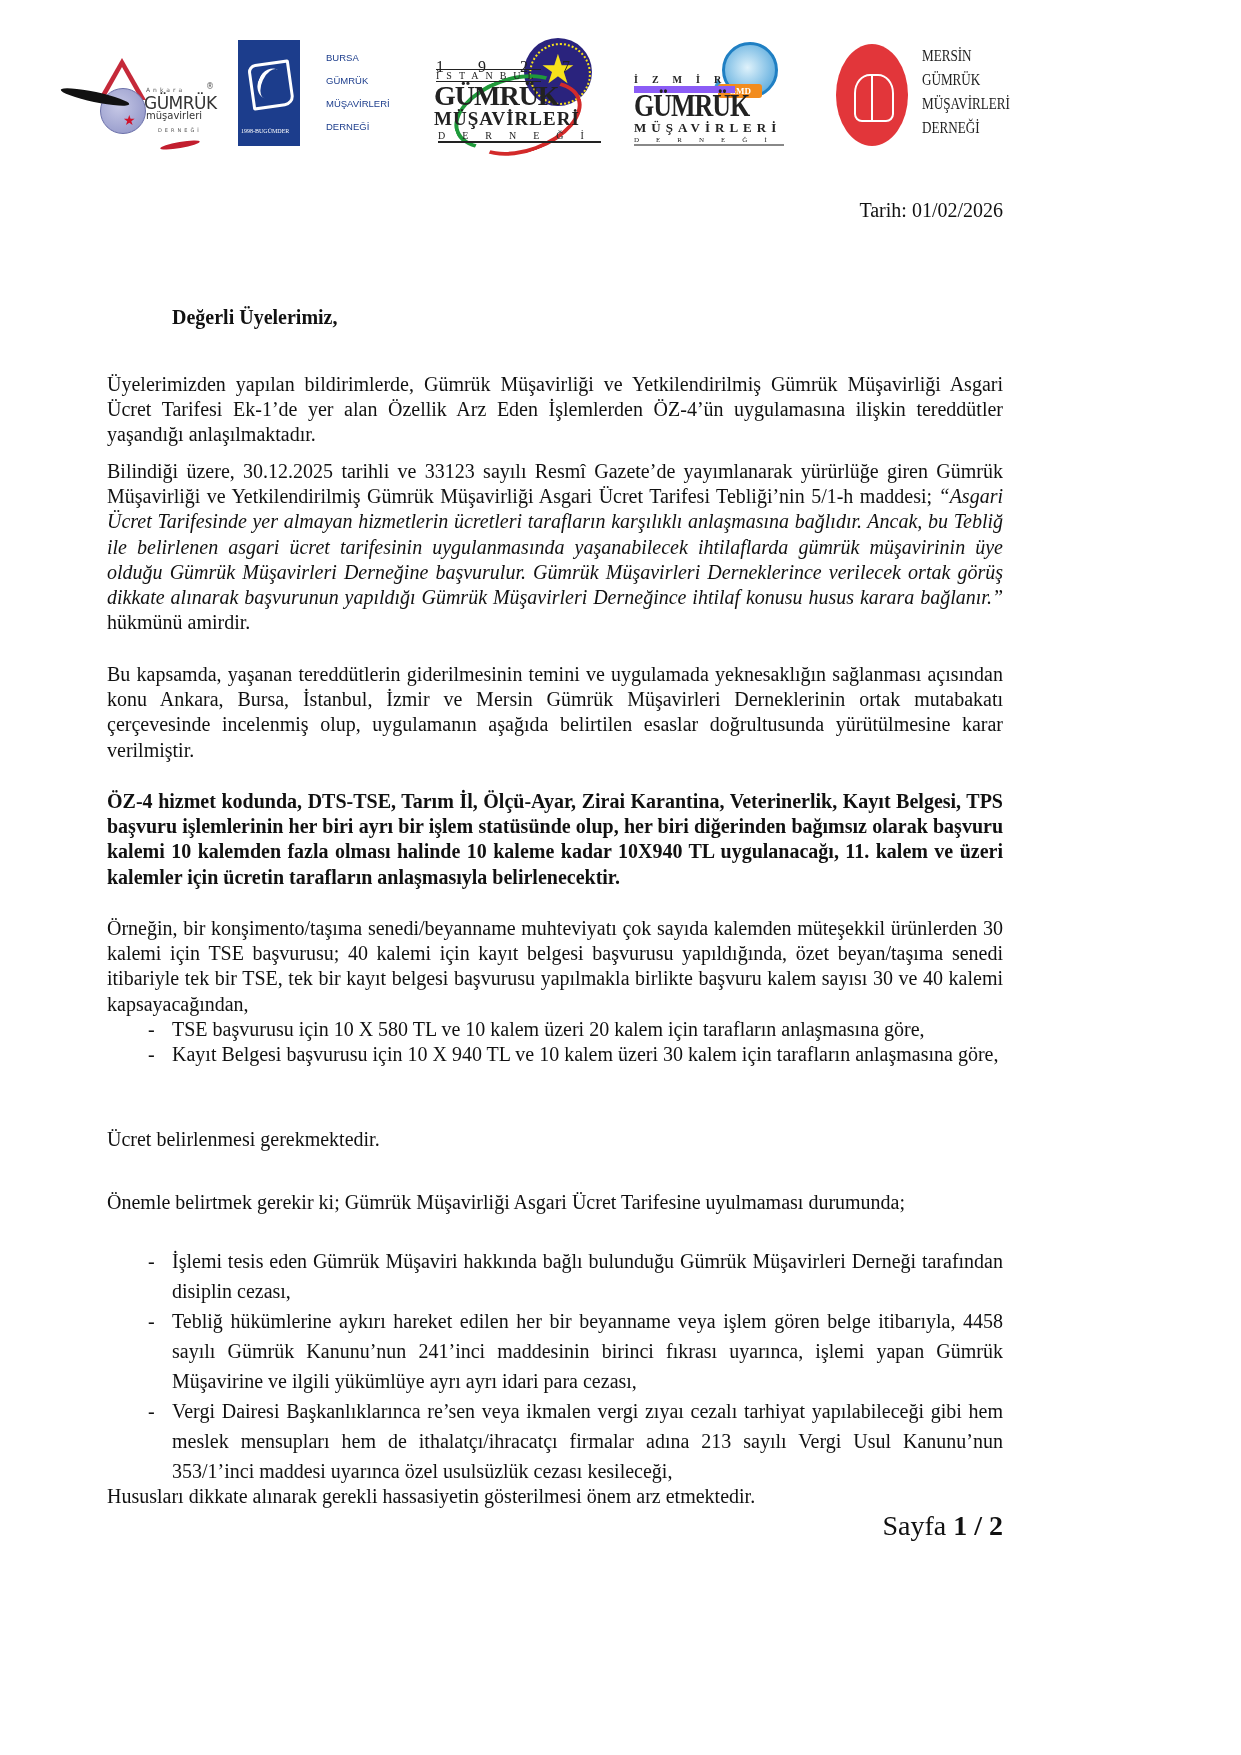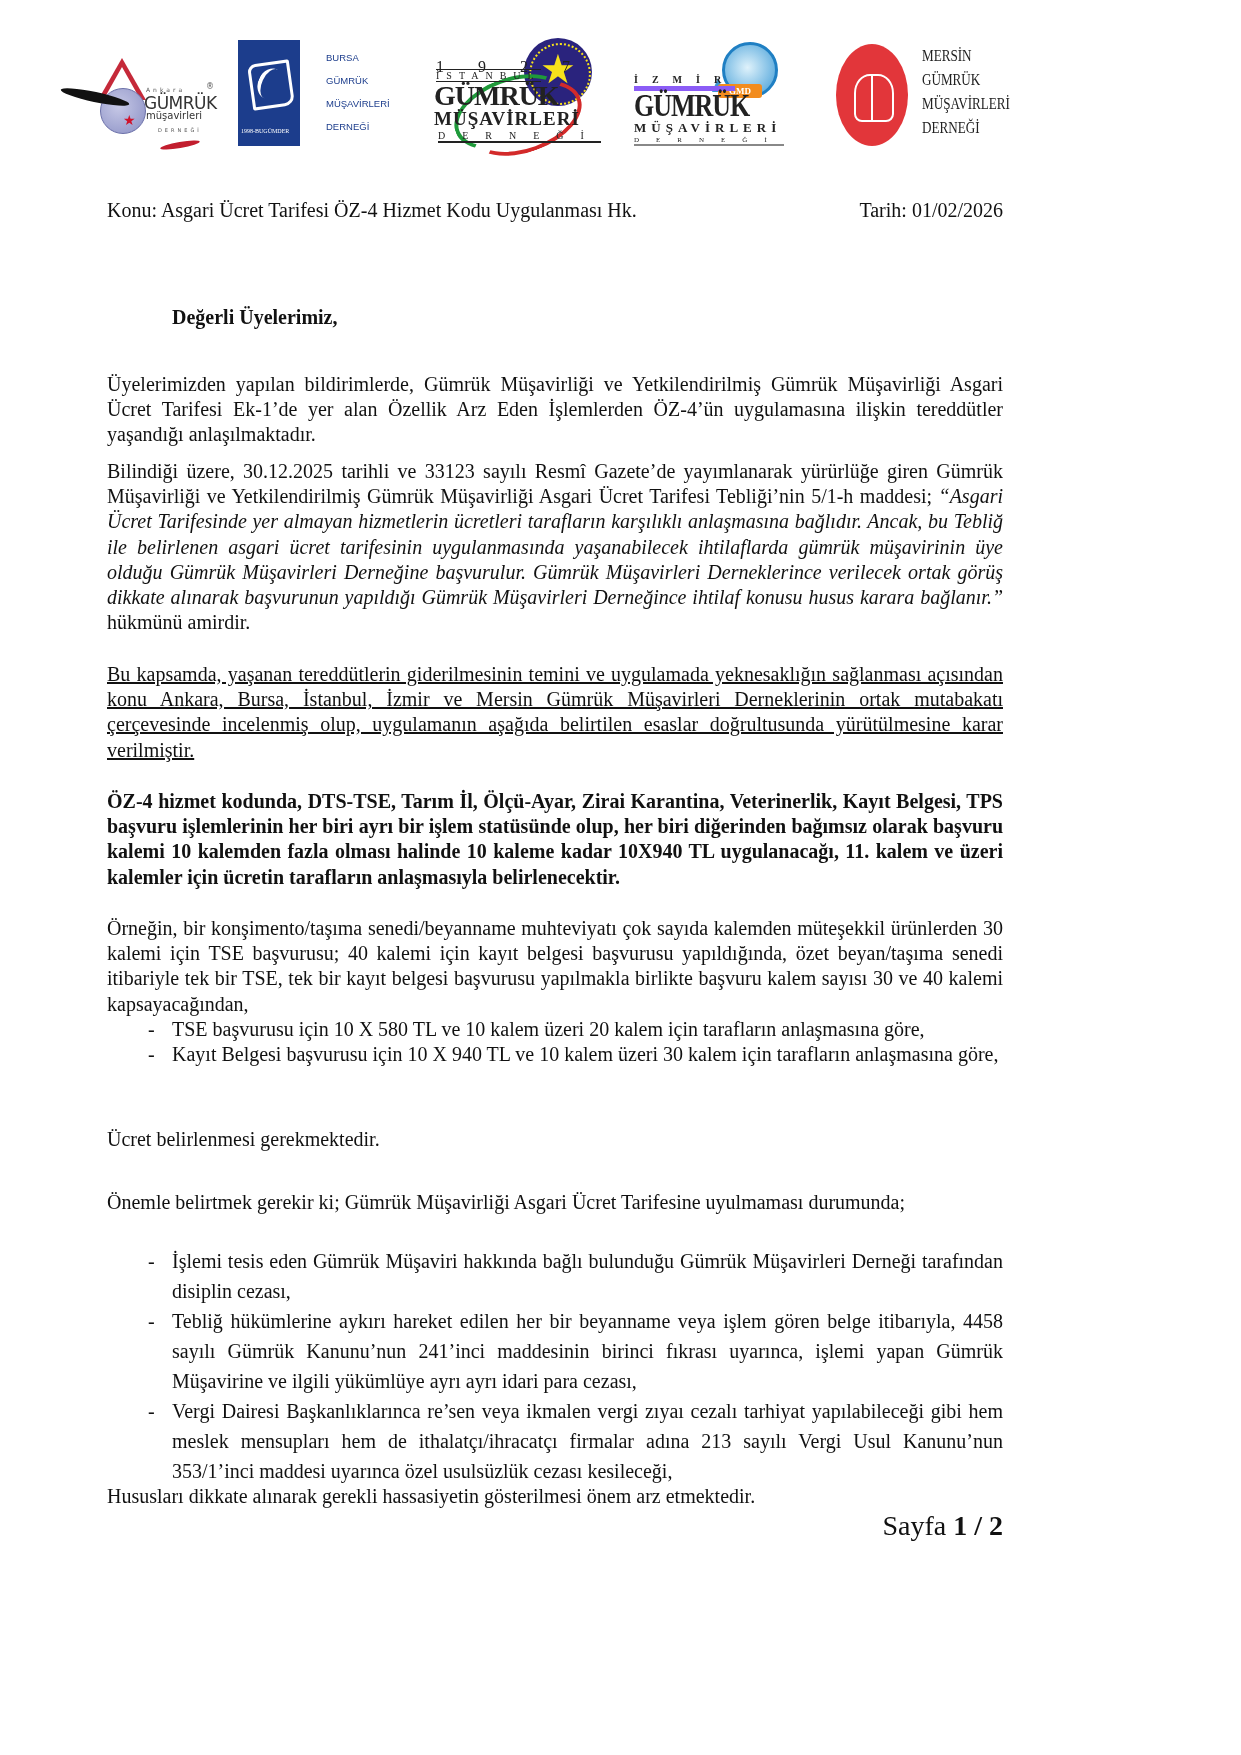--- a/index.html
+++ b/index.html
@@ -45,21 +45,21 @@
   .logo-istanbul .yr { position: absolute; left: 4px; top: 20px; font-size: 16px; letter-spacing: 15px; color: #222; font-family: "Liberation Serif", serif; }
   .logo-istanbul .ist { position: absolute; left: 4px; top: 31px; font-size: 10px; letter-spacing: 7px; color: #222; border-top: 1px solid #222; border-bottom: 1px solid #222; line-height: 11px; font-family: "Liberation Serif", serif; }
   .logo-istanbul .g { position: absolute; left: 2px; top: 42px; font-size: 28px; font-weight: bold; color: #222; letter-spacing: -1px; font-family: "Liberation Serif", serif; }
   .logo-istanbul .m { position: absolute; left: 2px; top: 70px; font-size: 19px; font-weight: bold; color: #222; letter-spacing: 1px; font-family: "Liberation Serif", serif; }
   .logo-istanbul .d { position: absolute; left: 6px; top: 92px; font-size: 10px; letter-spacing: 17px; color: #222; border-bottom: 2px solid #222; font-family: "Liberation Serif", serif; }
   .logo-istanbul .arc-g { position: absolute; left: 20px; top: 40px; width: 110px; height: 60px; border: 4px solid transparent; border-left-color: #1f9a3a; border-top-color: #1f9a3a; border-radius: 50%; transform: rotate(-20deg); }
   .logo-istanbul .arc-r { position: absolute; left: 34px; top: 46px; width: 110px; height: 60px; border: 4px solid transparent; border-bottom-color: #d32a2a; border-right-color: #d32a2a; border-radius: 50%; transform: rotate(-20deg); }
 
   
   .logo-izmir { left: 574px; top: 2px; width: 150px; height: 110px; }
-  .logo-izmir .iz { position: absolute; left: 0; top: 34px; font-size: 10px; letter-spacing: 14px; color: #222; font-weight: bold; border-bottom: 5px solid #8b5cf6; line-height: 12px; font-family: "Liberation Serif", serif; }
+  .logo-izmir .iz { position: absolute; left: 0; top: 34px; font-size: 10px; letter-spacing: 14px; color: #222; font-weight: bold; border-bottom: 7px solid #8b5cf6; line-height: 12px; font-family: "Liberation Serif", serif; }
   .logo-izmir .g { position: absolute; left: 0; top: 48px; font-size: 26px; color: #222; font-weight: bold; letter-spacing: -1px; transform: scaleY(1.2); transform-origin: top left; font-family: "Liberation Serif", serif; }
   .logo-izmir .m { position: absolute; left: 0; top: 80px; font-size: 13px; color: #222; font-weight: bold; letter-spacing: 5px; font-family: "Liberation Serif", serif; }
   .logo-izmir .d { position: absolute; left: 0; top: 96px; font-size: 7px; color: #222; letter-spacing: 17px; border-bottom: 2px solid #888; font-family: "Liberation Serif", serif; }
   .logo-izmir .glb { position: absolute; left: 88px; top: 2px; width: 50px; height: 50px; border-radius: 50%; background: radial-gradient(circle at 45% 45%, #dff2fb, #3c9ad6); border: 3px solid #1f7fc3; }
   .logo-izmir .gmd { position: absolute; left: 84px; top: 44px; width: 44px; height: 14px; background: #f28c1e; color: #fff; font-size: 9px; font-weight: bold; text-align: center; line-height: 14px; border-radius: 3px; font-family: "Liberation Serif", serif; }
   .logo-izmir .arr { position: absolute; left: 78px; top: 38px; width: 0; height: 0; border-left: 6px solid transparent; border-right: 6px solid transparent; border-bottom: 14px solid #3b95d3; }
 
   
   .logo-mersin { left: 776px; top: 2px; width: 190px; height: 110px; }
   .logo-mersin .seal { position: absolute; left: 0; top: 4px; width: 72px; height: 102px; border-radius: 50%; background: #e2363a; }
@@ -69,21 +69,21 @@
 
   
   .subject { position: absolute; top: 198px; left: 107px; width: 896px; font-size: 20px; line-height: 24px; }
   .subject .date { position: absolute; right: 0; top: 0; }
   .salutation { position: absolute; top: 305px; left: 172px; font-size: 20px; font-weight: bold; line-height: 24px; }
 
   .body { position: absolute; top: 372px; left: 107px; width: 896px; font-size: 20px; line-height: 25.2px; }
   .body p { margin: 0; text-align: justify; }
   .p1 { position: absolute; top: 0; left: 0; width: 896px; }
   .p2 { position: absolute; top: 87px; left: 0; width: 896px; }
-  .p3 { position: absolute; top: 290px; left: 0; width: 896px; text-decoration: underline; }
+  .p3 { position: absolute; top: 290px; left: 0; width: 896px; }
   .p4 { position: absolute; top: 417px; left: 0; width: 896px; font-weight: bold; }
   .p5 { position: absolute; top: 544px; left: 0; width: 896px; }
   .list1 { position: absolute; top: 645px; left: 0; width: 896px; }
   .p6 { position: absolute; top: 755px; left: 0; width: 896px; }
   .p7 { position: absolute; top: 818px; left: 0; width: 896px; }
   .list2 { position: absolute; top: 874px; left: 0; width: 896px; line-height: 30px; }
   .p8 { position: absolute; top: 1112px; left: 0; width: 896px; }
 
   .li { position: relative; padding-left: 65px; text-align: justify; }
   .li .dash { position: absolute; left: 41px; top: 0; }
@@ -159,21 +159,20 @@
       <div class="name">
         <div>MERSİN</div>
         <div>GÜMRÜK</div>
         <div>MÜŞAVİRLERİ</div>
         <div>DERNEĞİ</div>
       </div>
     </div>
   </div>
 
   <div class="subject">
-    <span>Konu: Asgari Ücret Tarifesi ÖZ-4 Hizmet Kodu Uygulanması Hk.</span>
     <span class="date">Tarih: 01/02/2026</span>
   </div>
 
   <div class="salutation">Değerli Üyelerimiz,</div>
 
   <div class="body">
     <p class="p1">Üyelerimizden yapılan bildirimlerde, Gümrük Müşavirliği ve Yetkilendirilmiş Gümrük Müşavirliği Asgari Ücret Tarifesi Ek-1’de yer alan Özellik Arz Eden İşlemlerden ÖZ-4’ün uygulamasına ilişkin tereddütler yaşandığı anlaşılmaktadır.</p>
 
     <p class="p2"><span>Bilindiği üzere, 30.12.2025 tarihli ve 33123 sayılı Resmî Gazete’de yayımlanarak yürürlüğe giren Gümrük Müşavirliği ve Yetkilendirilmiş Gümrük Müşavirliği Asgari Ücret Tarifesi Tebliği’nin 5/1-h maddesi; </span><em class="quote">“Asgari Ücret Tarifesinde yer almayan hizmetlerin ücretleri tarafların karşılıklı anlaşmasına bağlıdır. Ancak, bu Tebliğ ile belirlenen asgari ücret tarifesinin uygulanmasında yaşanabilecek ihtilaflarda gümrük müşavirinin üye olduğu Gümrük Müşavirleri Derneğine başvurulur. Gümrük Müşavirleri Derneklerince verilecek ortak görüş dikkate alınarak başvurunun yapıldığı Gümrük Müşavirleri Derneğince ihtilaf konusu husus karara bağlanır.”</em><span> hükmünü amirdir.</span></p>
 

